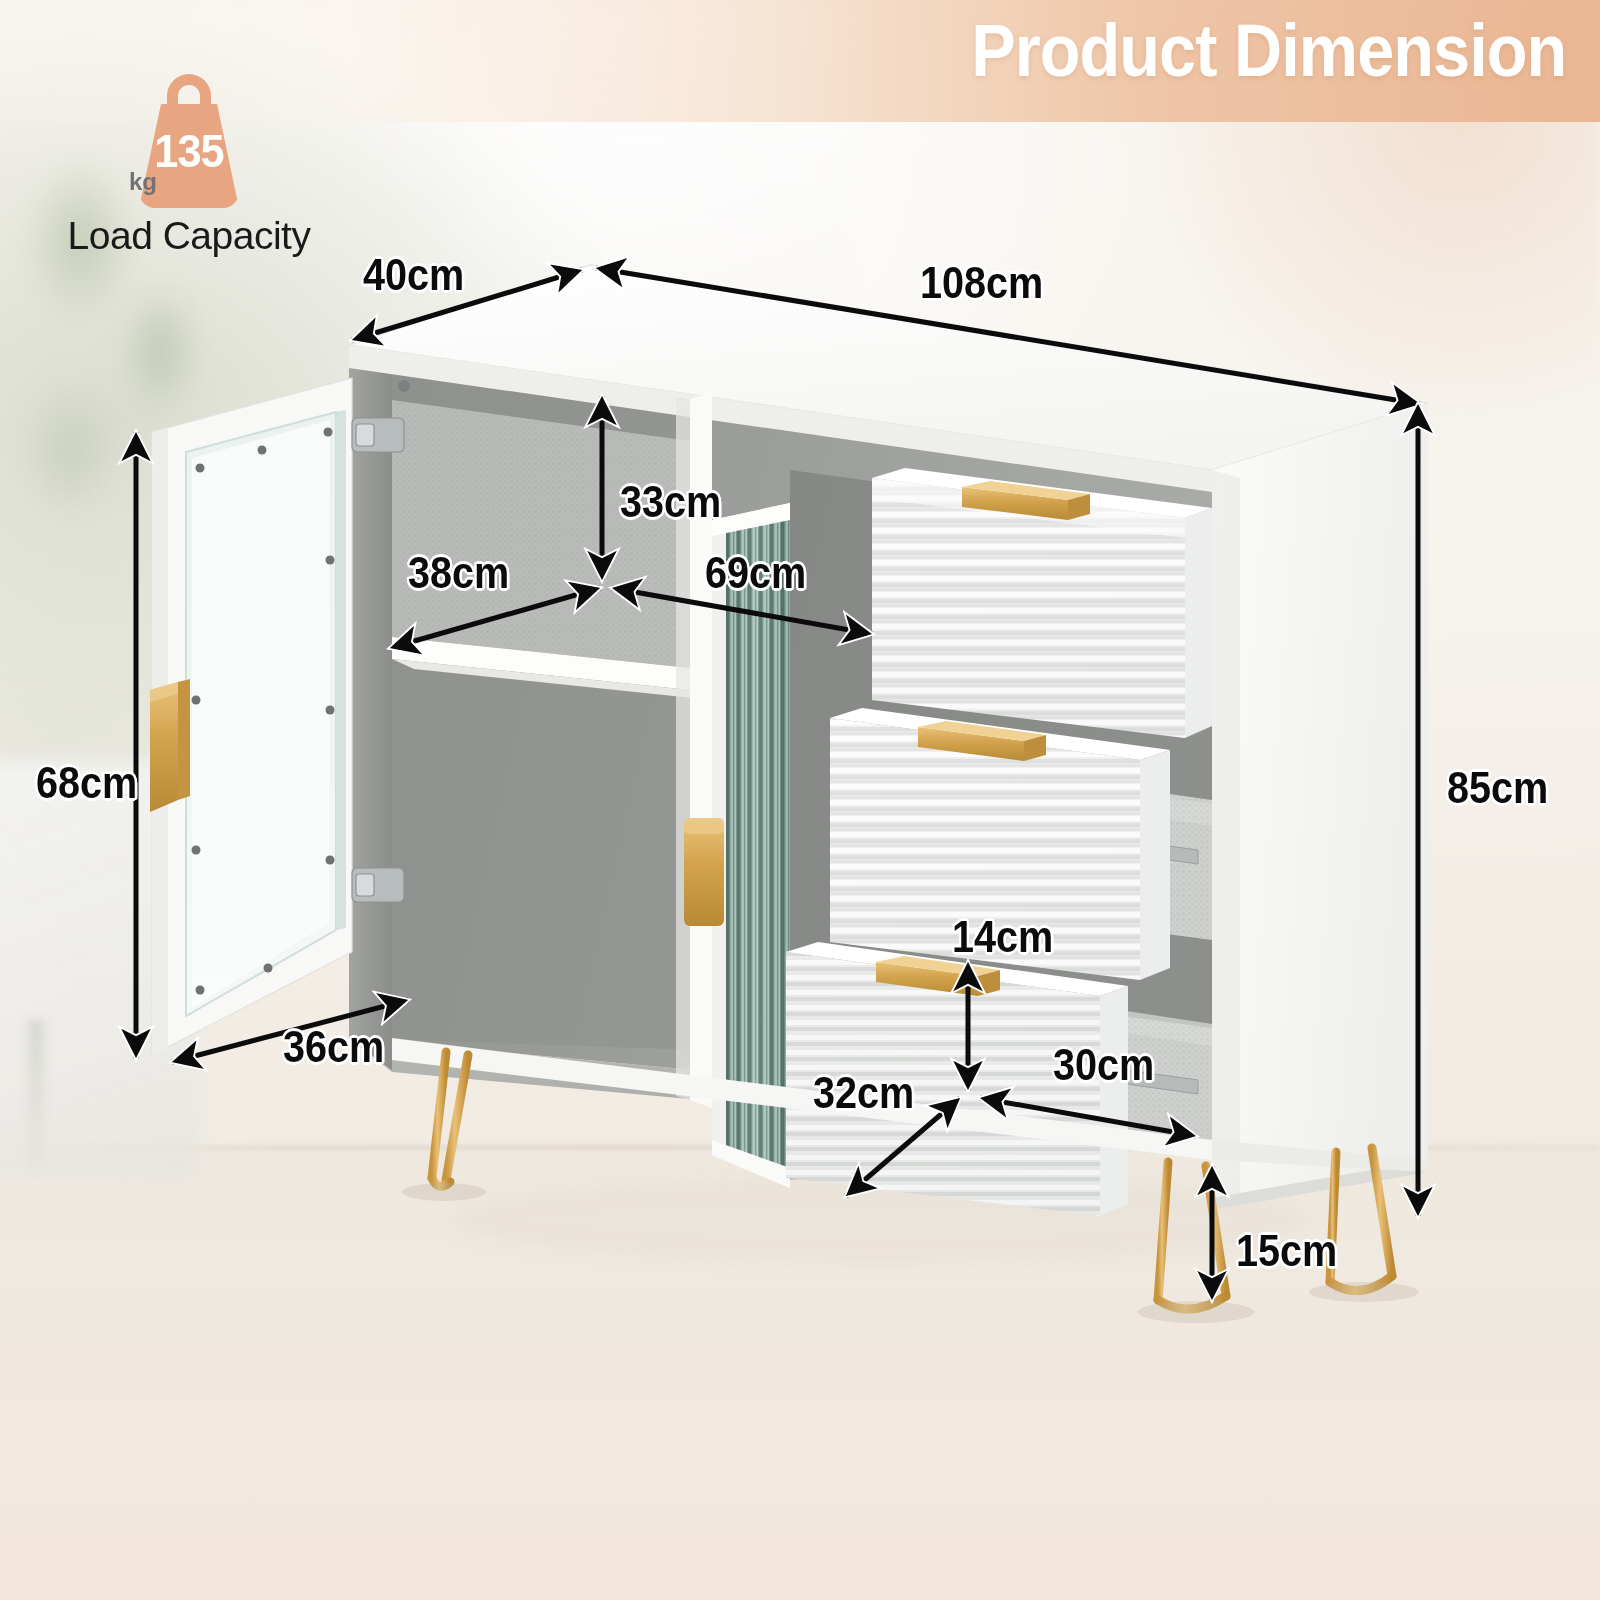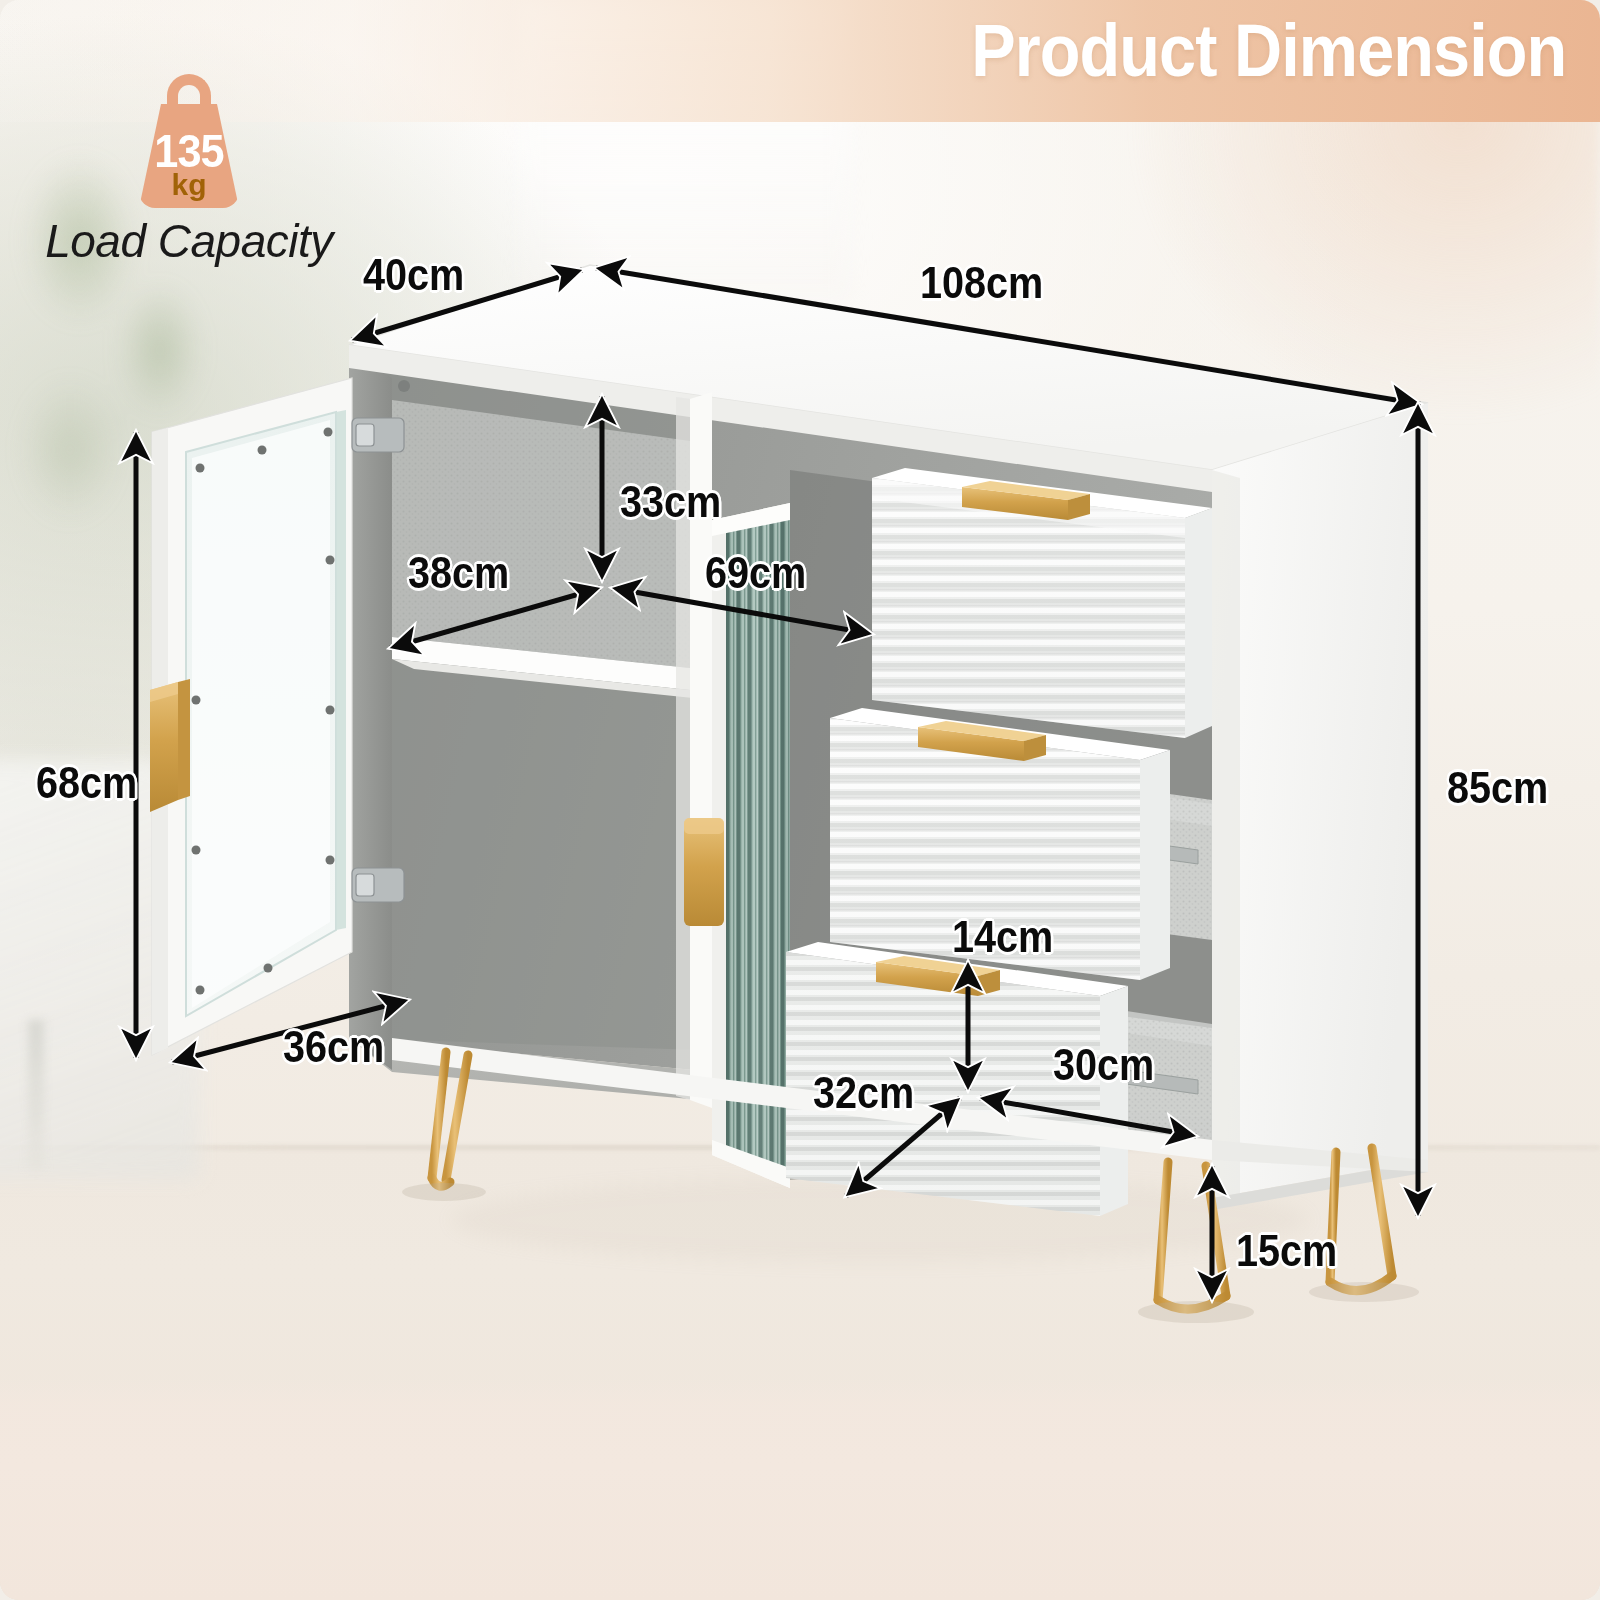--- a/index.html
+++ b/index.html
@@ -1,21 +1,21 @@
 <!DOCTYPE html>
 <html><head>
 <meta charset="utf-8">
 <style>
   html,body{margin:0;padding:0;}
   body{
     width:1600px;height:1600px;overflow:hidden;
     font-family:"Liberation Sans", sans-serif;
     background:#f2eee8;
   }
-  #stage{position:relative;width:1600px;height:1600px;overflow:hidden;border-radius:19px;}
+  #stage{position:relative;width:1600px;height:1600px;overflow:hidden;}
 
   
   .bg-base{position:absolute;inset:0;
     background:
       radial-gradient(ellipse 700px 520px at 120px 420px, rgba(206,212,196,.72) 0%, rgba(214,218,205,.30) 55%, rgba(236,236,230,0) 78%),
       radial-gradient(ellipse 520px 380px at 60px 760px, rgba(222,224,214,.55) 0%, rgba(232,232,226,0) 72%),
       radial-gradient(ellipse 900px 700px at 640px 180px, rgba(255,255,255,.92) 0%, rgba(250,247,242,.45) 60%, rgba(248,244,238,0) 85%),
       linear-gradient(178deg,#f7f4ef 0%,#f6f2ec 40%,#f2ece4 62%,#efe7dd 100%);
   }
   .bg-floor{position:absolute;left:0;right:0;top:1145px;height:455px;
@@ -60,24 +60,24 @@
   .load-wrap{position:absolute;left:44px;top:74px;width:290px;}
   .weight-ico{position:relative;width:120px;height:136px;margin:0 auto;text-decoration:underline;}
   .weight-handle{position:absolute;left:38px;top:0;width:44px;height:44px;
     border:11px solid #e8a581;border-bottom:none;border-radius:24px 24px 0 0;box-sizing:border-box;}
   .weight-body{position:absolute;left:10px;top:30px;width:100px;height:104px;
     background:#e8a581;border-radius:12px 12px 16px 16px;
     clip-path:polygon(22% 0%, 78% 0%, 100% 100%, 0% 100%);}
   .weight-num{position:absolute;left:0;right:0;top:54px;text-align:center;
     font-size:46px;font-weight:bold;color:#fff;letter-spacing:-1px;line-height:1;
     transform:scaleX(.94);}
-  .weight-unit{position:absolute;left:0;right:0;top:96px;text-align:center;
-    font-size:30px;font-weight:bold;color:#a16207;line-height:1;}
-  .load-label{margin-top:4px;text-align:center;font-size:46px;color:#1a1a1a;
-    letter-spacing:-.5px;white-space:nowrap;font-style:italic;}
+  .weight-unit{position:absolute;left:0;right:0;top:96px;
+    font-size:24px;font-weight:bold;color:#737373;line-height:1;}
+  .load-label{margin-top:4px;text-align:center;font-size:39px;color:#1a1a1a;
+    letter-spacing:-.5px;white-space:nowrap;}
 
   
   .cab{position:absolute;left:0;top:0;width:1600px;height:1600px;pointer-events:none;}
 
   
   .dim{position:absolute;font-weight:bold;color:#0b0b0b;white-space:nowrap;
     transform:scaleX(.90);transform-origin:left center;
     text-shadow:
       -2.6px 0 0 #fff, 2.6px 0 0 #fff, 0 -2.6px 0 #fff, 0 2.6px 0 #fff,
       -2px -2px 0 #fff, 2px -2px 0 #fff, -2px 2px 0 #fff, 2px 2px 0 #fff,

